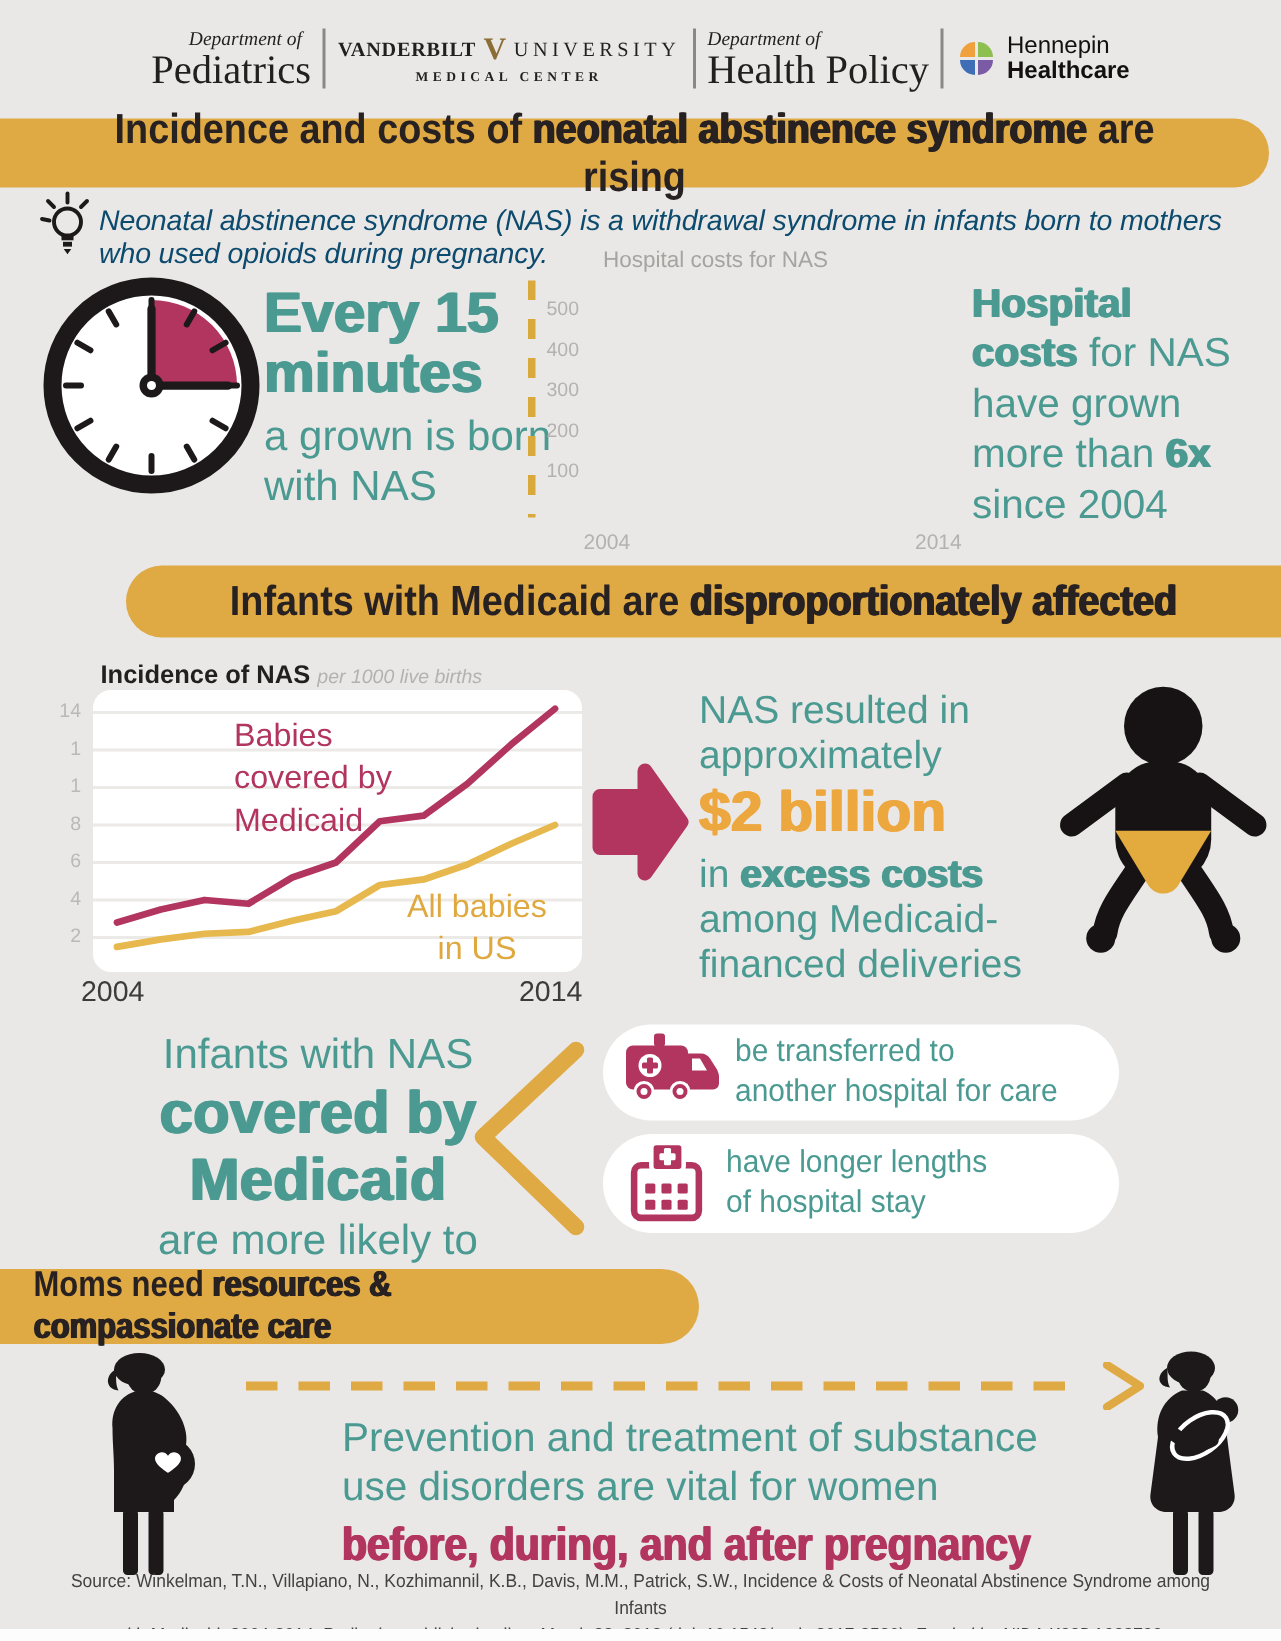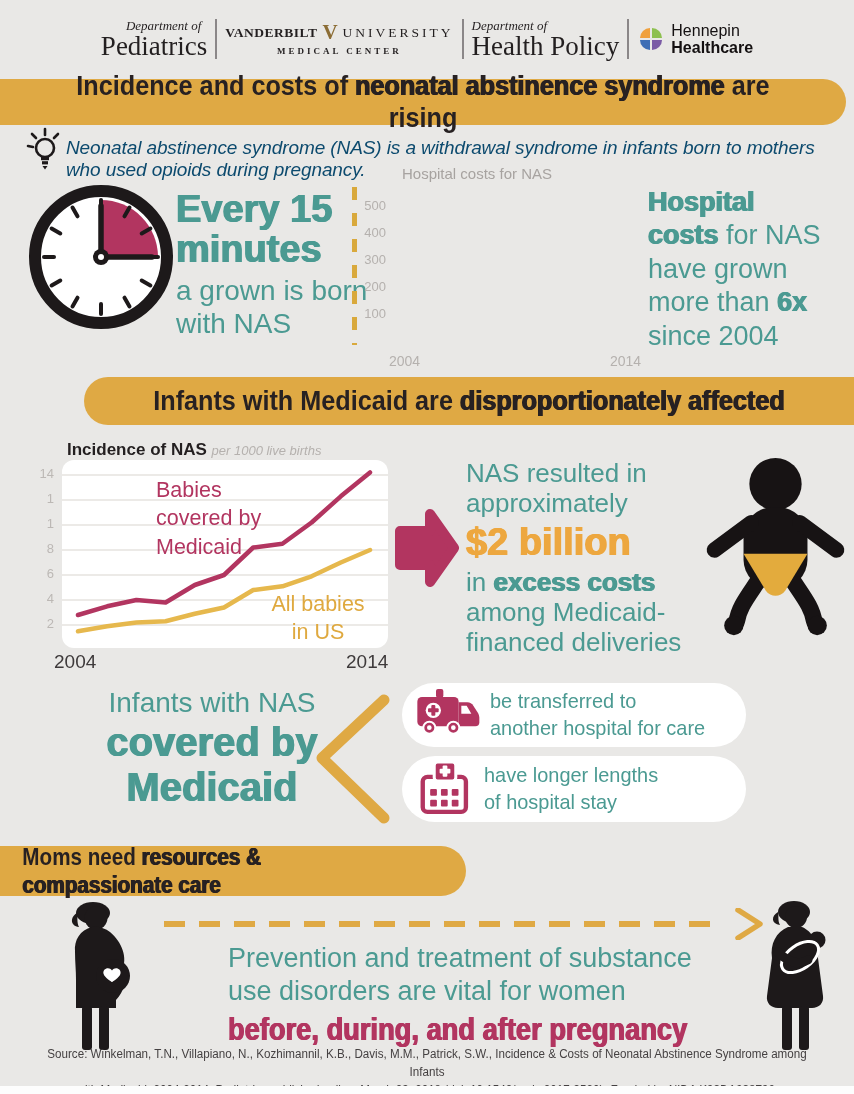--- a/index.html
+++ b/index.html
@@ -253,20 +253,21 @@
     </g>
     <circle cx="37" cy="176" r="10" fill="#171314"></circle>
     <circle cx="123" cy="176" r="10" fill="#171314"></circle>
     <path d="M47,102 L113,102 L90,140 C85,147 75,147 70,140 Z" fill="#e3ab3d"></path>
   </svg>
 
   <div class="abs likely teal">
     <div class="l-sm">Infants with NAS</div>
     <div class="l-big fat">covered by</div>
     <div class="l-big fat">Medicaid</div>
+    <div class="l-sm">are more likely to</div>
   </div>
 
   <svg class="abs" style="top:694px;left:314px;" width="78" height="130" viewBox="0 0 78 130">
     <polyline points="70,6 8,64 70,124" fill="none" stroke="#dfa944" stroke-width="11" stroke-linecap="round" stroke-linejoin="round"></polyline>
   </svg>
 
   <div class="abs pill pill1">
     <svg width="64" height="74" viewBox="0 0 96 82">
       <g fill="#b23560">
         <rect x="30" y="2" width="11" height="13" rx="3"></rect>

